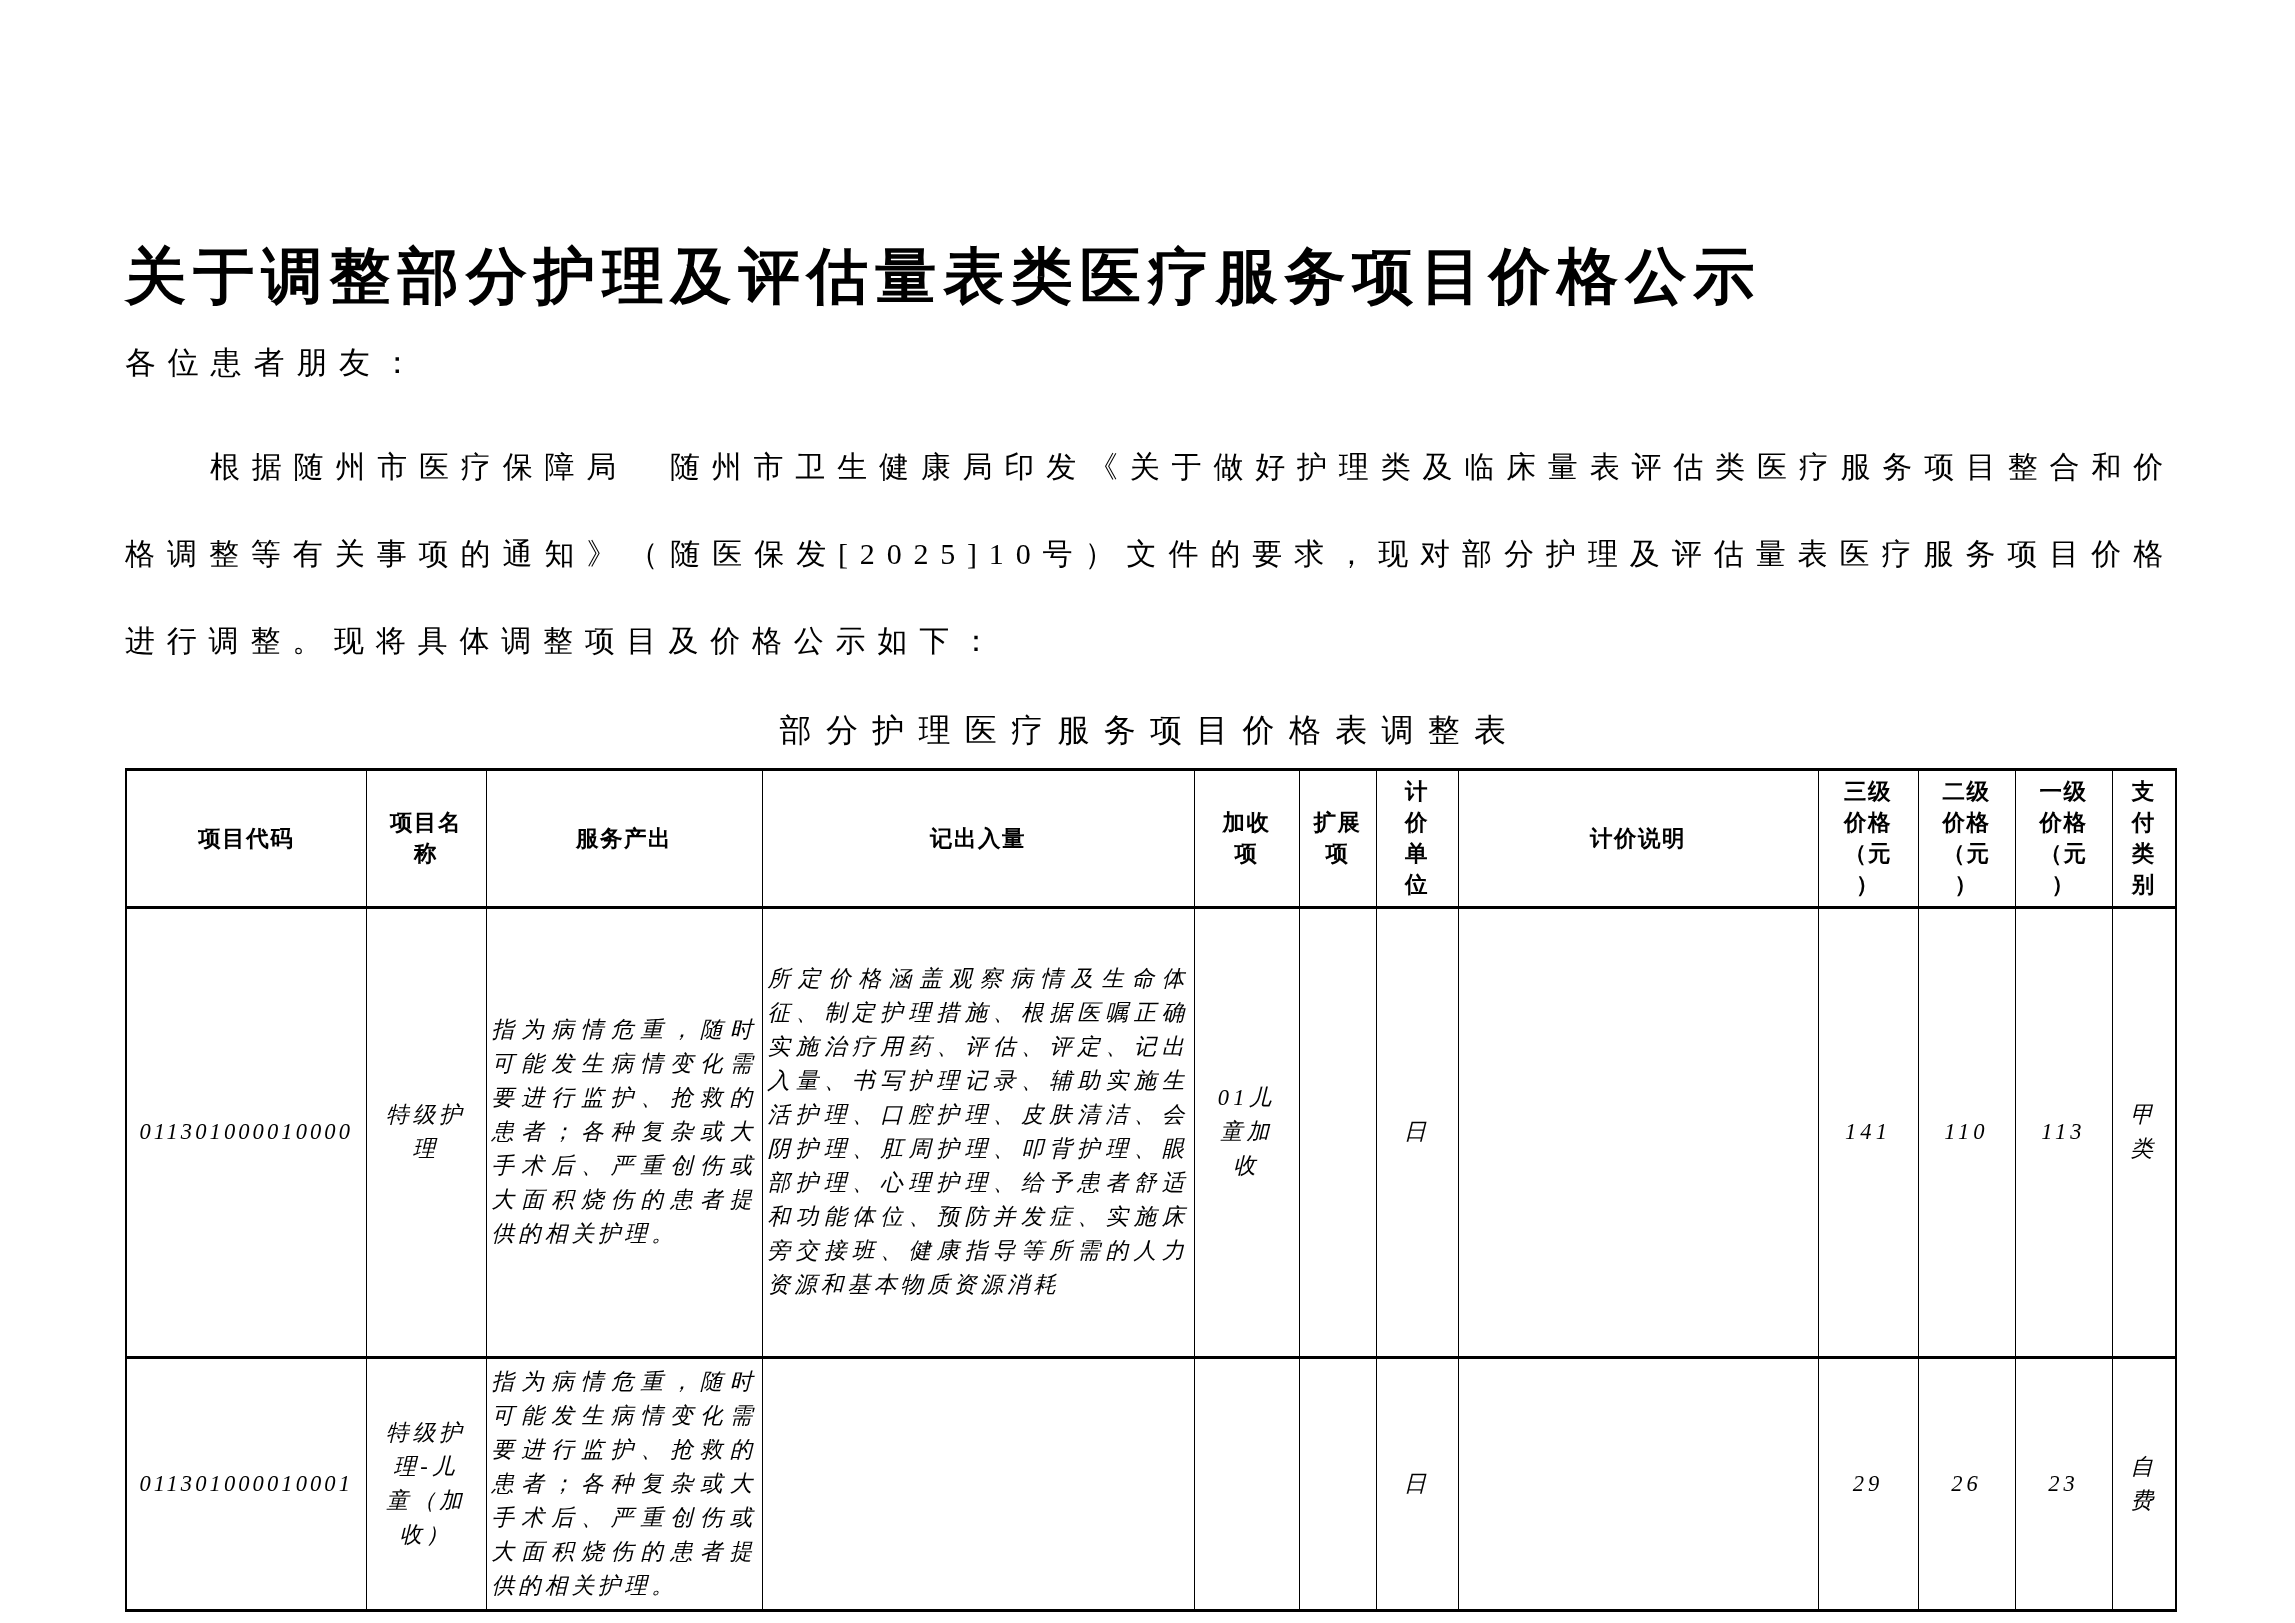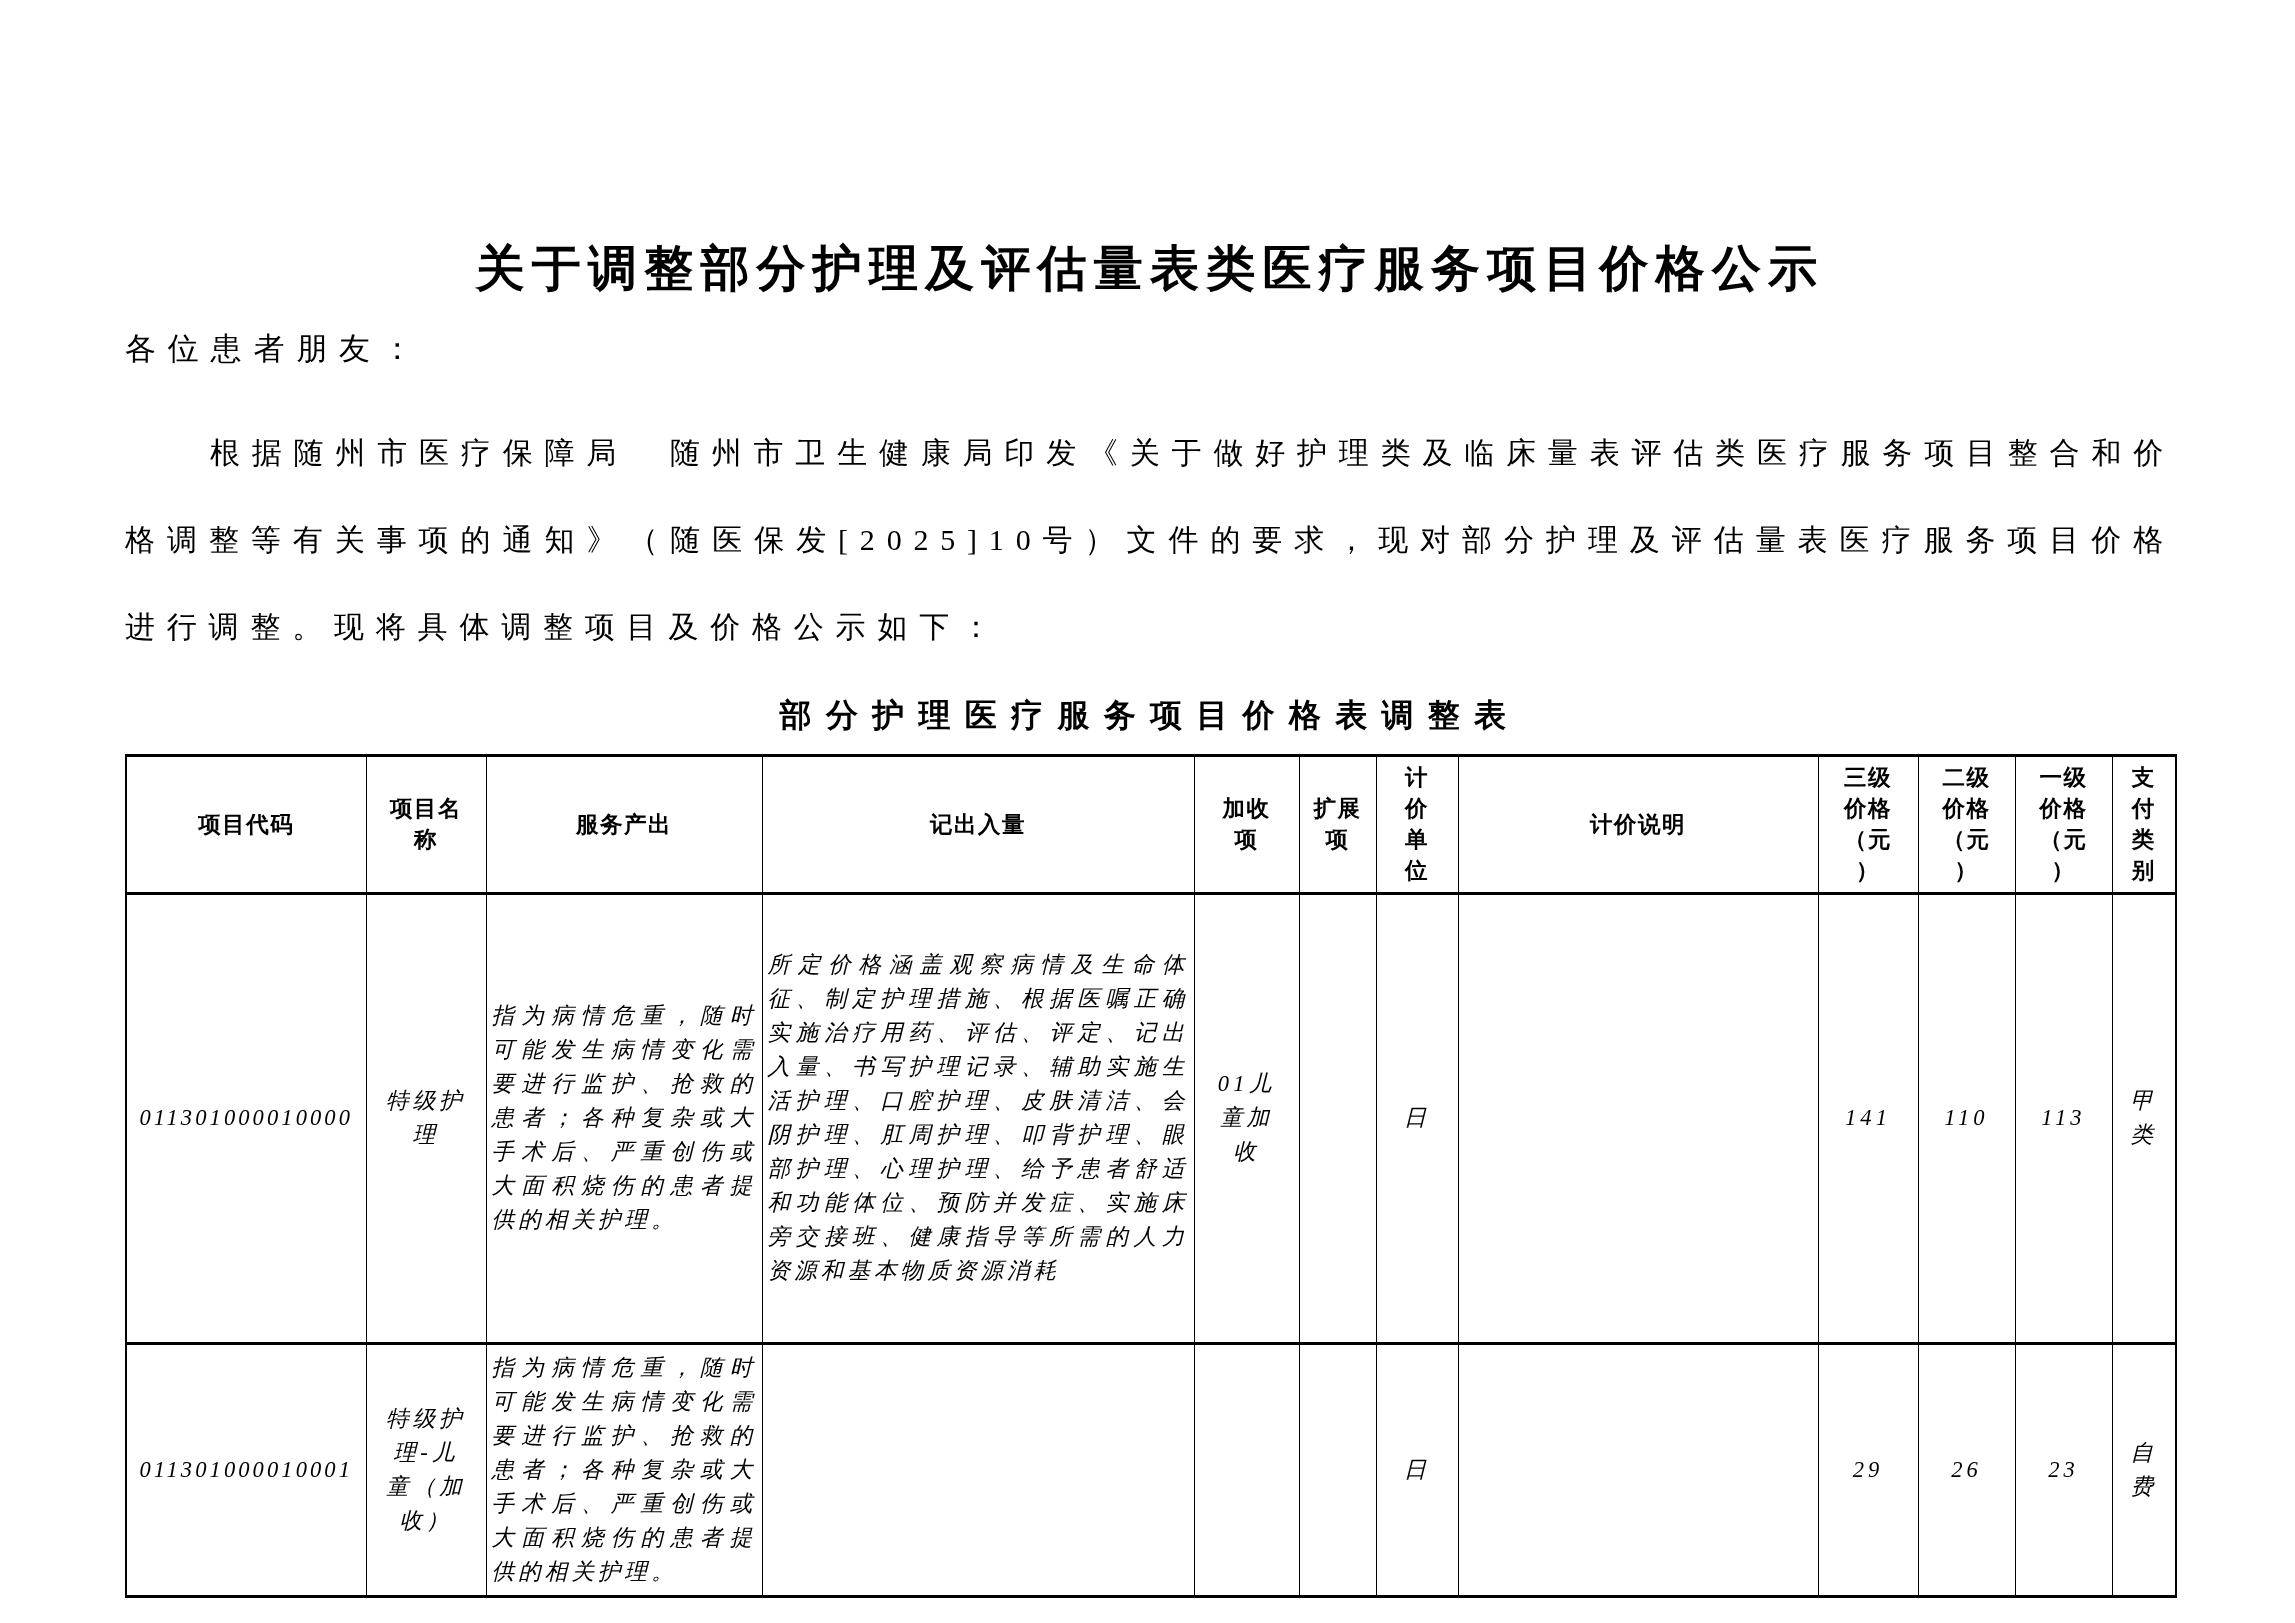--- a/index.html
+++ b/index.html
@@ -8,23 +8,22 @@
     width:2295px; height:1623px;
     color:#000;
     font-family:"Liberation Serif","DejaVu Serif",serif;
     overflow:hidden;
   }
   .page {
     width:2295px; height:1623px;
     padding:240px 120px 0 125px;
   }
   .doc-title {
-    font-size:49px;
+    font-size:61px;
     font-weight:bold;
-    text-align:center;
     letter-spacing:7.2px;
     line-height:1.2;
     white-space:nowrap;
   }
   .salutation {
     margin-top:28px;
     font-size:31px;
     letter-spacing:11.8px;
     line-height:44px;
   }
@@ -32,21 +31,21 @@
     margin-top:38px;
     font-size:30px;
     letter-spacing:11.8px;
     line-height:87px;
     text-indent:85px;
     text-align:justify;
   }
   .table-title {
     margin-top:24.5px;
     font-size:32px;
-    font-weight:bold;
+    font-weight:normal;
     letter-spacing:14.3px;
     text-align:center;
     white-space:nowrap;
   }
   table.price-table {
     margin-top:15.3px;
     width:2050px;
     table-layout:fixed;
     border-collapse:collapse;
     border:2.6px solid #000;

